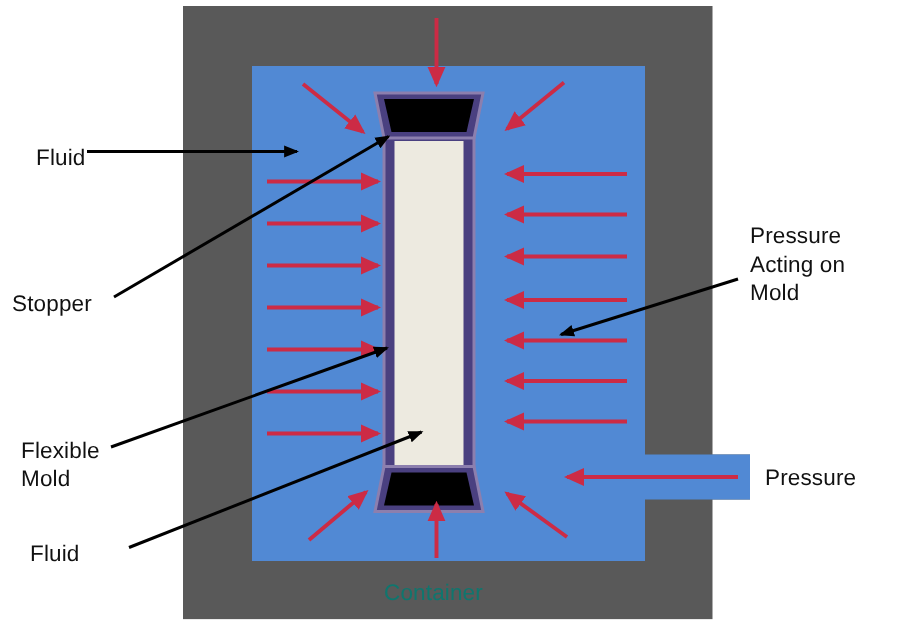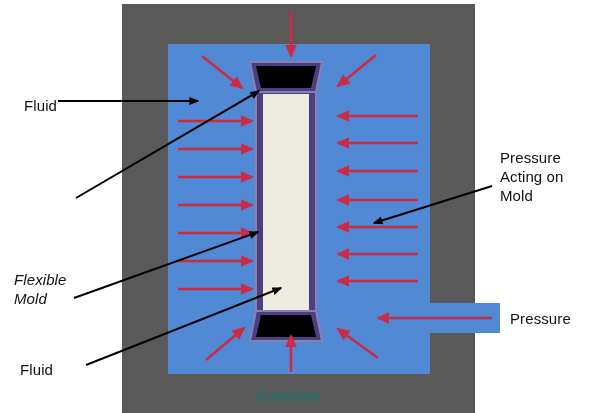--- a/index.html
+++ b/index.html
@@ -124,22 +124,23 @@
       <line x1="58" y1="101" x2="198" y2="101"></line>
       <line x1="76" y1="198" x2="259" y2="91"></line>
       <line x1="74" y1="298" x2="258" y2="232"></line>
       <line x1="86" y1="365" x2="281" y2="288"></line>
       <line x1="492" y1="186" x2="374" y2="223"></line>
     </g>
   </svg>
 
   <div class="lbl" style="left:24px;  top:96px;">Fluid</div>
 
+  <div class="lbl" style="left:8px;   top:193px;">Stopper</div>
 
-  <div class="lbl" style="left:14px;  top:270px;font-style:italic;">Flexible
+  <div class="lbl" style="left:14px;  top:291px;">Flexible
 Mold</div>
 
   <div class="lbl" style="left:20px;  top:360px;">Fluid</div>
 
   <div class="lbl lbl-on-gray" style="left:256px; top:386px;">Container</div>
 
   <div class="lbl" style="left:500px; top:148px;">Pressure
 Acting on
 Mold</div>
 

